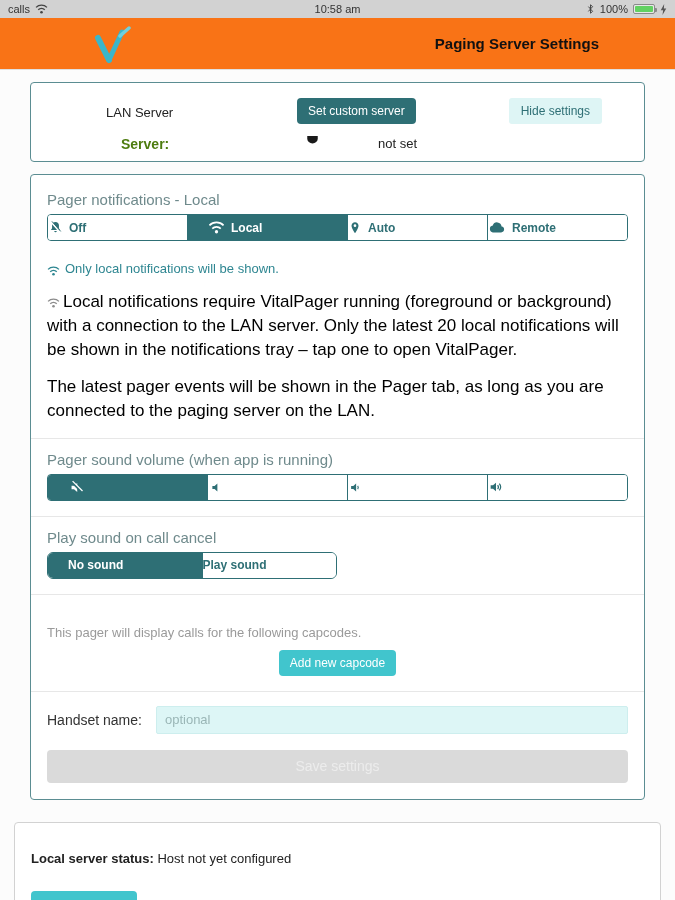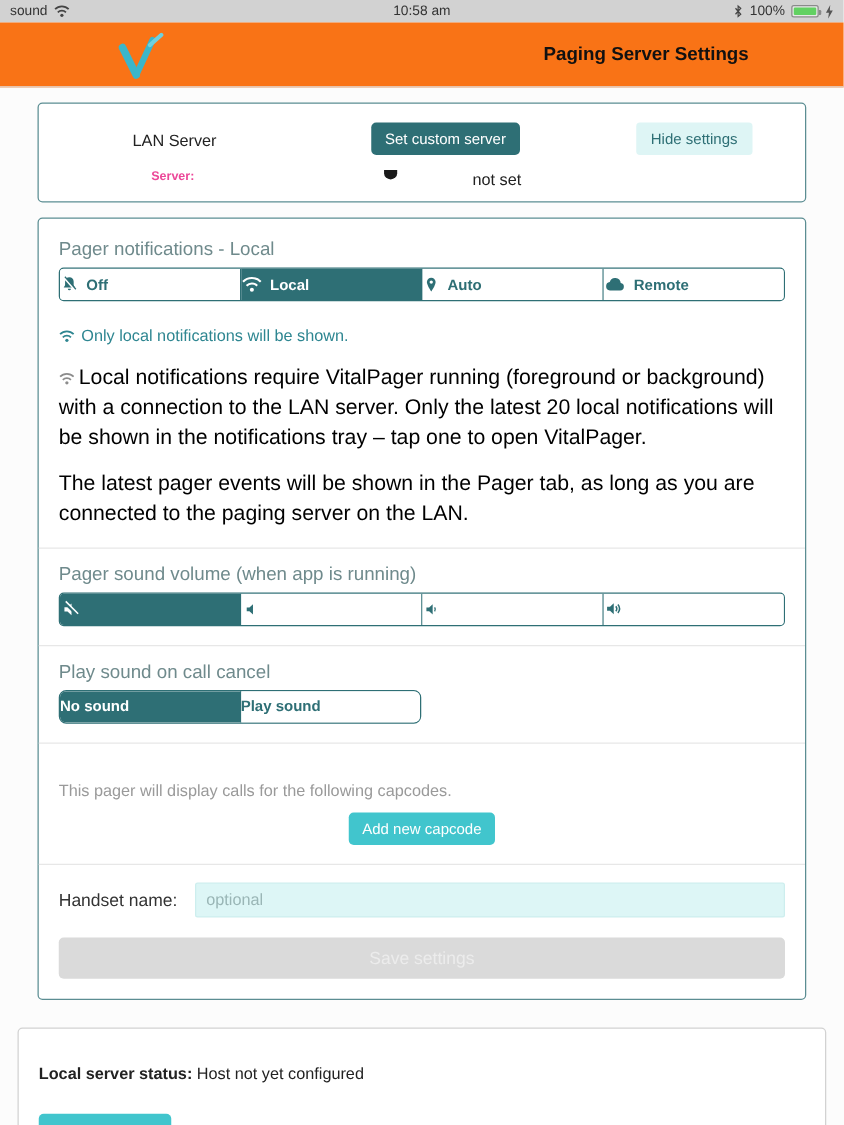--- a/index.html
+++ b/index.html
@@ -42,38 +42,38 @@
   .btn-dark {
     position:absolute; left:266px; top:15px;
     background:#2e6f75; color:#fff; border:none; border-radius:4px;
     font-size:12px; padding:6px 11px; font-family:inherit;
   }
   .btn-lightcyan {
     position:absolute; right:42px; top:15px;
     background:#def5f5; color:#2e6f75; border:none; border-radius:3px;
     font-size:12px; padding:6px 12px; font-family:inherit;
   }
-  .server-label { position:absolute; left:90px; top:53px; font-size:10px; font-weight:bold; color:#ec4899; }
+  .server-label { position:absolute; left:90px; top:53px; font-size:14px; font-weight:bold; color:#4d7c0f; }
   .server-icon { position:absolute; left:274px; top:51px; }
   .server-value { position:absolute; left:347px; top:53px; font-size:13px; color:#222; }
   
   .card-settings { margin-top:12px; padding:16px 16px 16px 16px; }
   .section-label { font-size:15px; color:#6f8a8c; }
   .seg {
     display:flex; border:1px solid #2e6f75; border-radius:4px; overflow:hidden;
     margin-top:6px; height:27px; background:#fff;
   }
   .seg-item {
     flex:1 1 0; display:flex; align-items:center; gap:6px;
     font-size:12px; font-weight:bold; color:#2e6f75; border-right:1px solid #2e6f75;
     cursor:default; background:#fff;
   }
   .seg-item:last-child { border-right:none; }
-  .seg-item.sel { background:#2e6f75; color:#fff; }
-  .info-teal { margin-top:20px; font-size:13px; color:#2e8691; display:flex; align-items:center; gap:5px; }
+  .seg-item.sel { background:#2e6f75; color:#fff;padding-left:20px; }
+  .info-teal { margin-top:20px; font-size:13px; color:#2e8691; display:flex; align-items:flex-end; gap:5px; }
   .para { margin-top:14px; font-size:17px; line-height:1.4; color:#000000; }
   .para .wifi-inline { vertical-align:-1px; margin-right:3px; }
   .divider { border:none; border-top:1px solid #e7e7e7; margin:15px -16px 0 -16px; }
   .sec { margin-top:12px; }
   .seg-half { width:290px; border-radius:6px; }
   .capcode-text { margin-top:30px; font-size:13px; color:#9a9a9a; }
   .capcode-btn-row { text-align:center; margin-top:10px; }
   .btn-cyan {
     background:#41c5cd; color:#fff; border:none; border-radius:4px;
     font-size:12px; padding:6px 11px; font-family:inherit;
@@ -102,21 +102,21 @@
     margin-top:25px; background:#41c5cd; color:#fff; border:none; border-radius:4px;
     font-size:14px; padding:11px 16px; font-family:inherit; display:inline-block;
   }
   .tan-bar { margin:5px 0 0 30px; width:135px; height:5px; background:#e9d7a7; border-radius:2px; }
 </style>
 </head>
 <body>
 
 <div class="statusbar" style="position:relative;">
   <div class="sb-group">
-    <span>sound</span>
+    <span>calls</span>
     <svg width="13" height="10" viewBox="0 0 24 18">
       <path d="M2 6 a14 14 0 0 1 20 0" fill="none" stroke="#444" stroke-width="2.6"></path>
       <path d="M6 10.5 a8.5 8.5 0 0 1 12 0" fill="none" stroke="#444" stroke-width="2.6"></path>
       <circle cx="12" cy="15" r="2.4" fill="#444"></circle>
     </svg>
   </div>
   <div class="sb-time">10:58 am</div>
   <div class="sb-group">
     <svg width="9" height="12" viewBox="0 0 14 20">
       <path d="M3.5 6 L10.5 14 L7 17 V3 L10.5 6 L3.5 14" fill="none" stroke="#444" stroke-width="1.6"></path>

